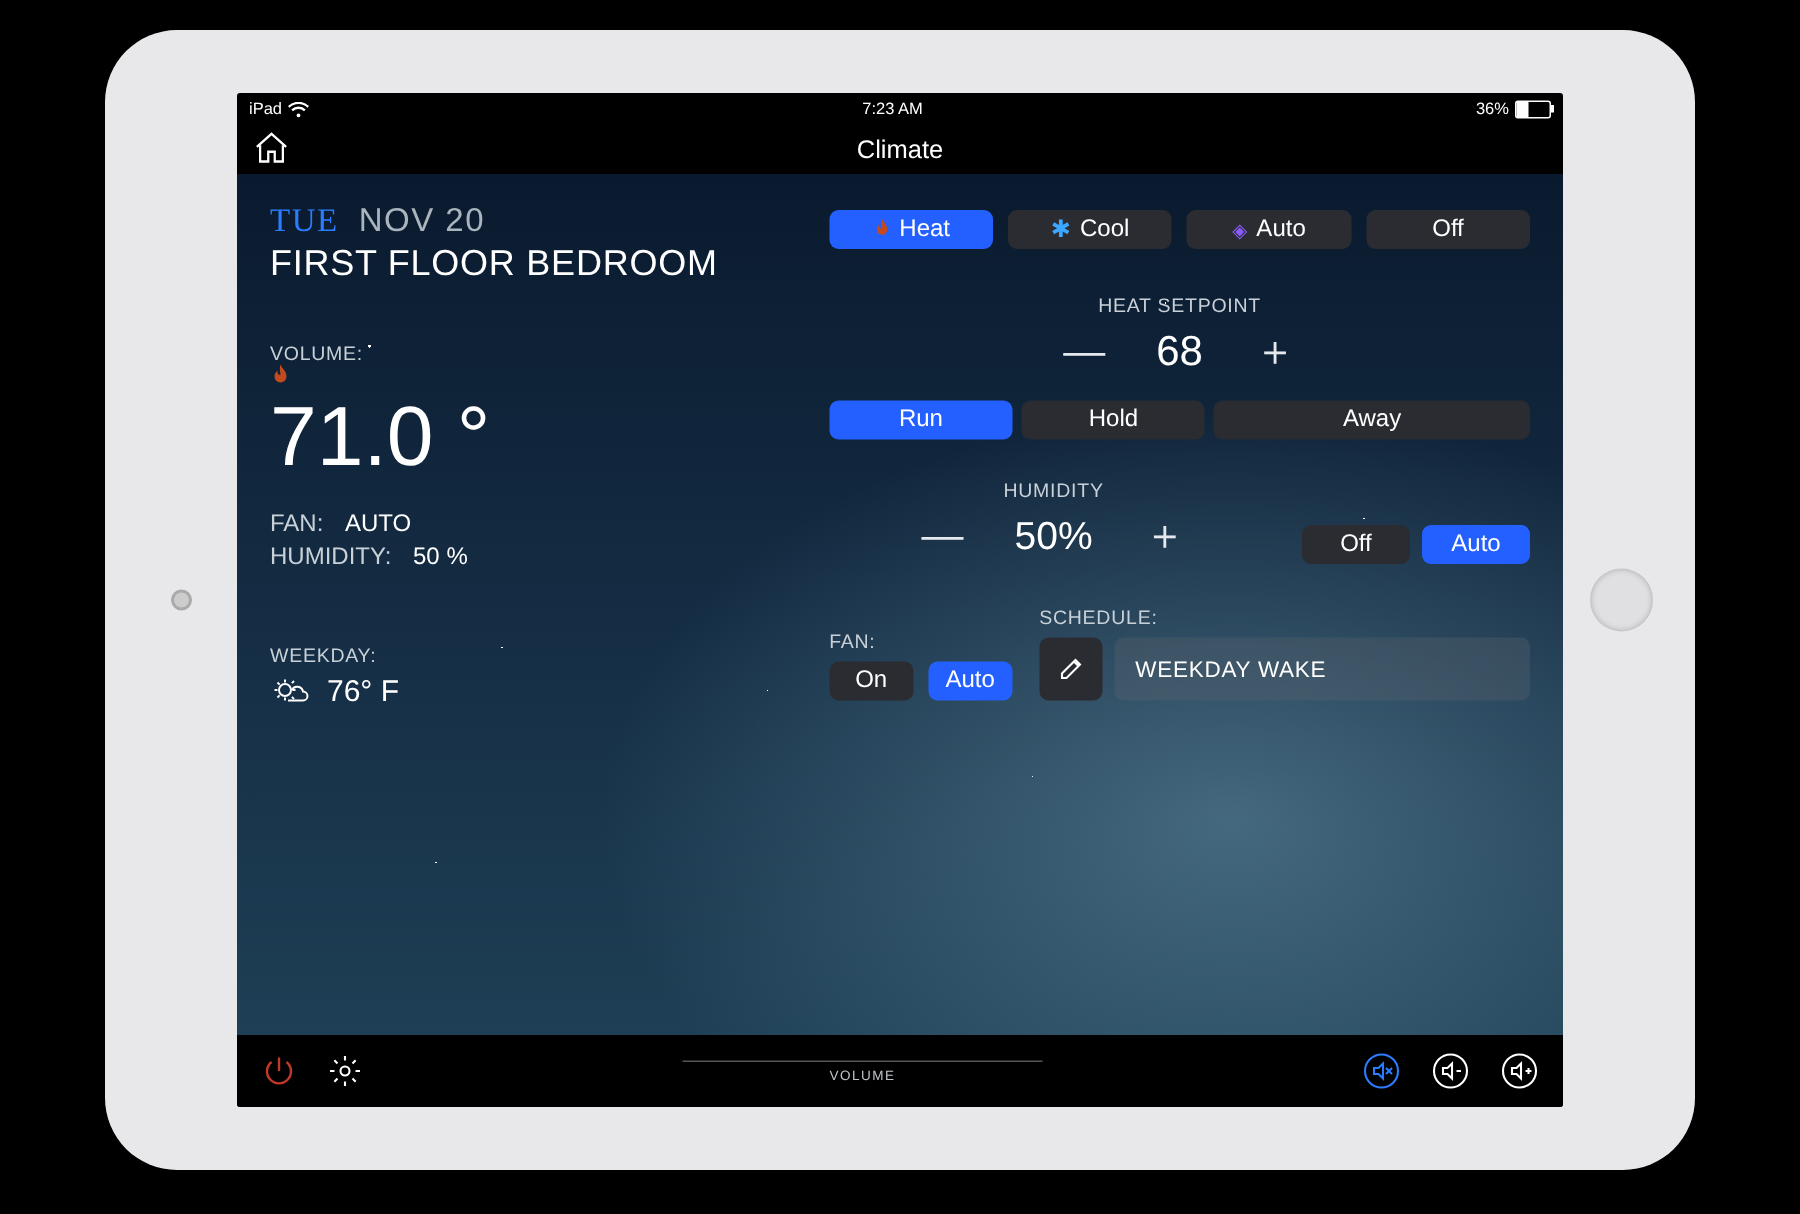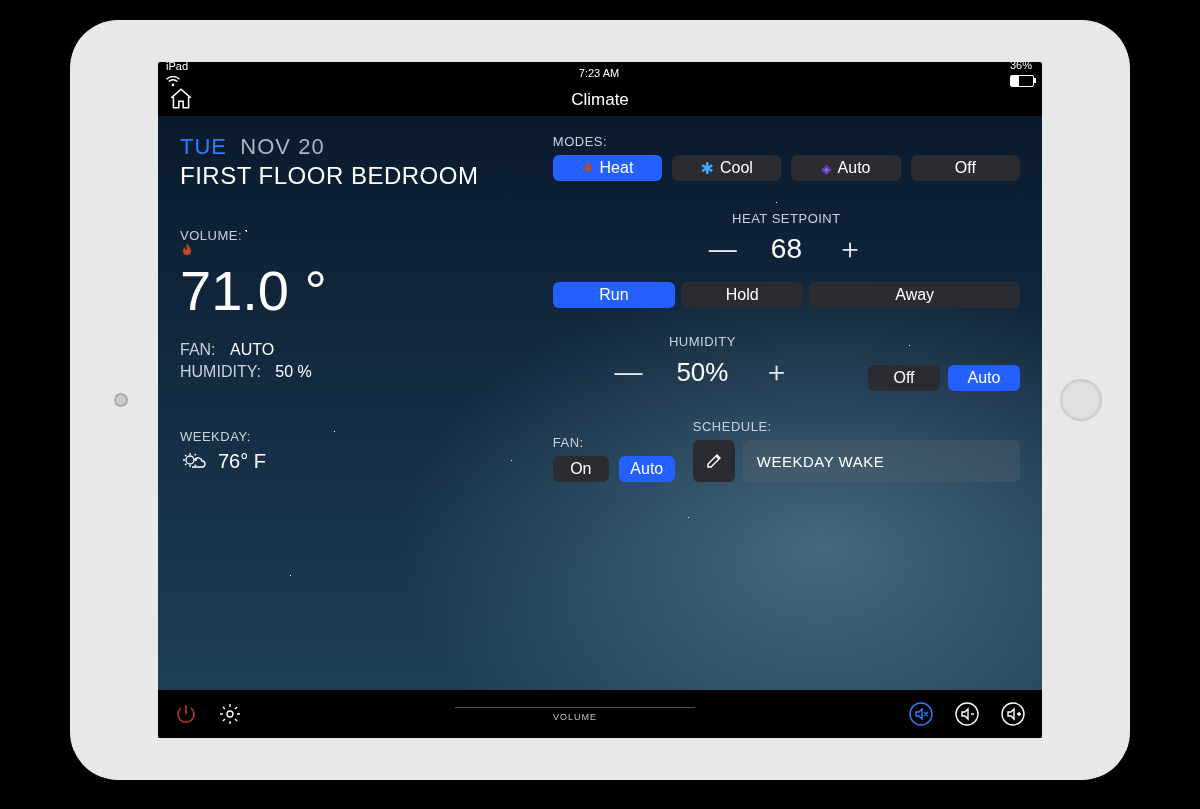--- a/index.html
+++ b/index.html
@@ -15,21 +15,21 @@
   .home-btn{position:absolute;right:28px;top:50%;transform:translateY(-50%);
     width:42px;height:42px;border-radius:50%;background:#e0e0e2;
     box-shadow:inset 0 0 4px rgba(0,0,0,.25);}
   .screen{
     width:100%;height:100%;background:#000;border-radius:2px;position:relative;
     display:flex;flex-direction:column;overflow:hidden;
   }
   
   .status{height:18px;display:flex;justify-content:space-between;align-items:center;
     color:#fff;font-size:11px;padding:2px 8px;}
-  .status .left,.status .right{display:flex;align-items:flex-start;gap:4px;flex-direction:column;}
+  .status .left,.status .right{display:flex;align-items:flex-end;gap:4px;}
   .wifi{display:inline-block;}
   .batt{display:inline-block;width:22px;height:10px;border:1px solid #fff;border-radius:2px;position:relative;}
   .batt::after{content:"";position:absolute;right:-3px;top:2px;width:2px;height:5px;background:#fff;}
   .batt i{display:block;height:100%;width:36%;background:#fff;}
   
   .header{height:32px;display:flex;align-items:center;justify-content:center;position:relative;color:#fff;}
   .header .title{font-weight:400;font-size:17px;text-align:right;}
   .home-icon{position:absolute;left:10px;top:2px;color:#fff;}
   
   .content{
@@ -43,21 +43,21 @@
       radial-gradient(1px 1px at 85% 40%, #fff 50%, transparent 51%),
       radial-gradient(1px 1px at 20% 55%, #fff 50%, transparent 51%),
       radial-gradient(1px 1px at 40% 60%, #fff 50%, transparent 51%),
       radial-gradient(1px 1px at 60% 70%, #fff 50%, transparent 51%),
       radial-gradient(1px 1px at 15% 80%, #fff 50%, transparent 51%),
       linear-gradient(180deg,#0a1a2e 0%,#152e45 55%,#1e3f55 100%);
     display:flex;padding:18px 22px 12px;gap:20px;box-sizing:border-box;
   }
   .col-l{flex:0 0 42%;}
   .col-r{flex:1;}
-  .day{color:#2a7dff;font-weight:400;font-size:22px;letter-spacing:1px;}
+  .day{color:#2a7dff;font-weight:400;font-size:22px;letter-spacing:1px;font-family:Liberation Serif, serif;}
   .date{color:#aab4bd;font-weight:400;font-size:22px;letter-spacing:1px;}
   .room{font-size:24px;font-weight:400;letter-spacing:.5px;margin-top:2px;}
   .section-label{color:#c9d1d8;font-size:13px;letter-spacing:.5px;}
   .indoor{margin-top:38px;}
   .flame{color:#c24a1e;font-size:14px;}
   .temp{font-size:56px;font-weight:300;line-height:1;margin-top:4px;}
   .kv{margin-top:22px;font-size:16px;color:#c9d1d8;}
   .kv .v{color:#fff;margin-left:10px;}
   .outdoor{margin-top:48px;}
   .outdoor .row{display:flex;align-items:center;gap:10px;font-size:20px;margin-top:6px;}
@@ -173,21 +173,20 @@
                 <path d="M12 16h10a3 3 0 000-6 4 4 0 00-7.5-1"></path>
               </svg>
             </span>
             <span>76° F</span>
           </div>
         </div>
       </div>
 
       <div class="col-r">
 
-        <div class="section-label">MODES:</div>
         <div class="row-btns">
           <button class="btn active">
             <span>
                 <svg width="12" height="14" viewBox="0 0 12 14">
                   <path d="M6 0c1 2.5 3.5 3.5 3.5 7a3.5 3.5 0 01-7 0c0-1.8.9-2.6 1.7-3.4C4 5.5 4.6 6.4 6 6.4 6 4.6 5 2.8 6 0z" fill="#c24a1e"></path>
                 </svg>
               </span>
             <span>Heat</span>
           </button>
           <button class="btn">

